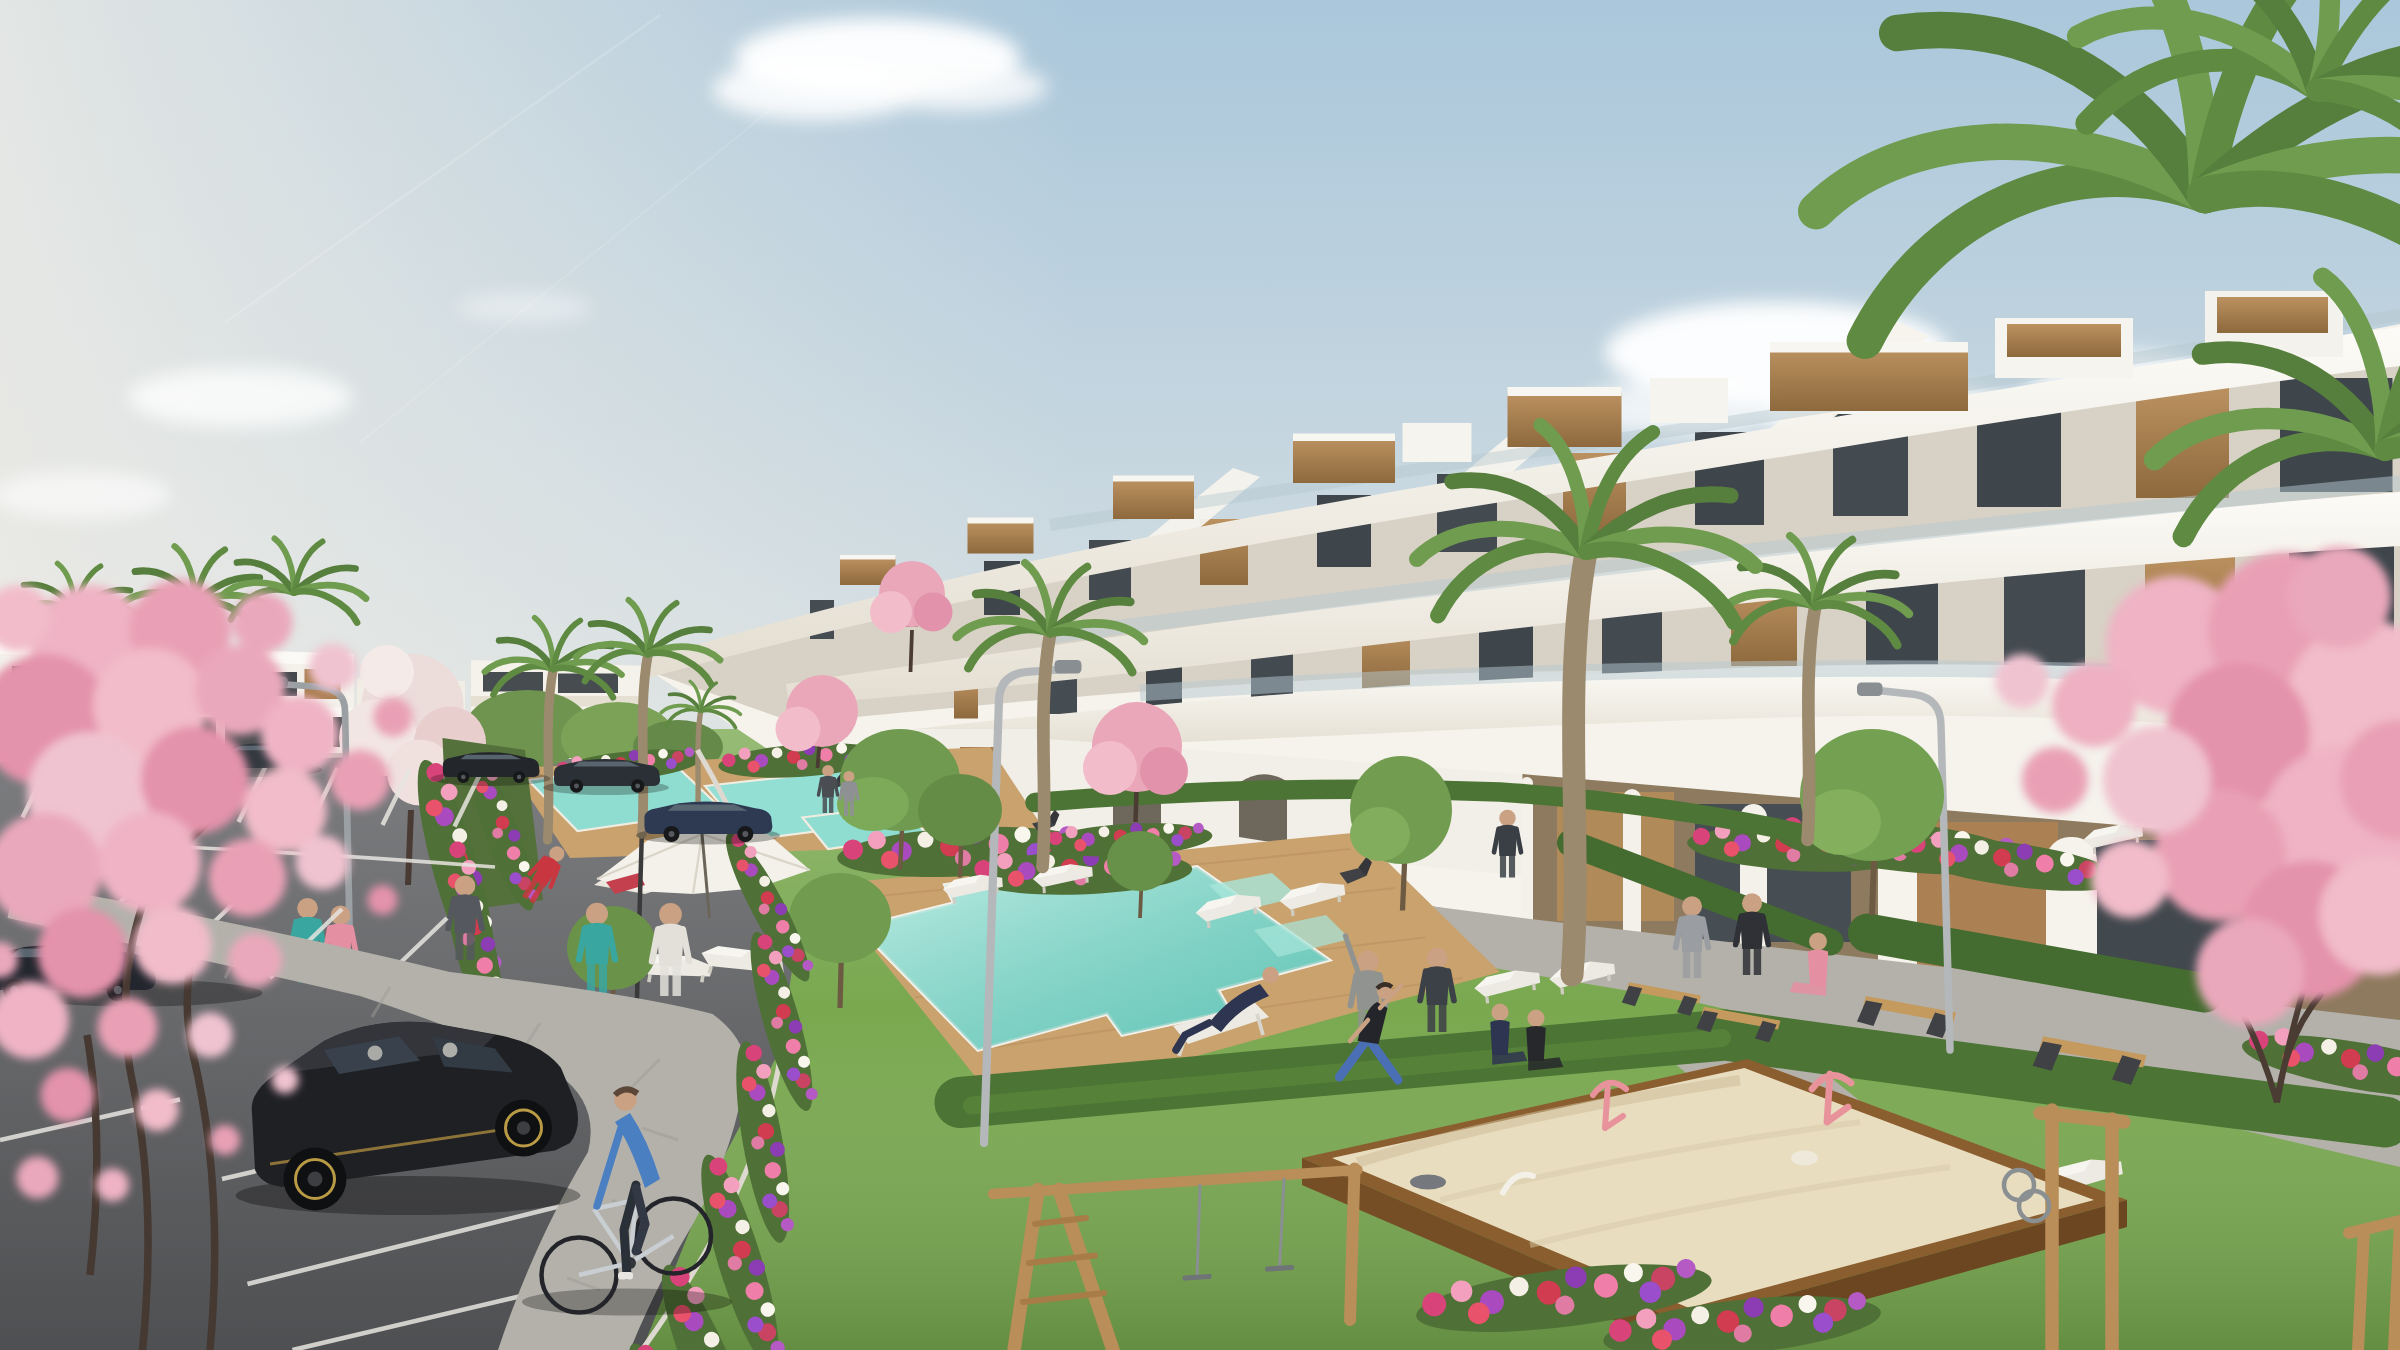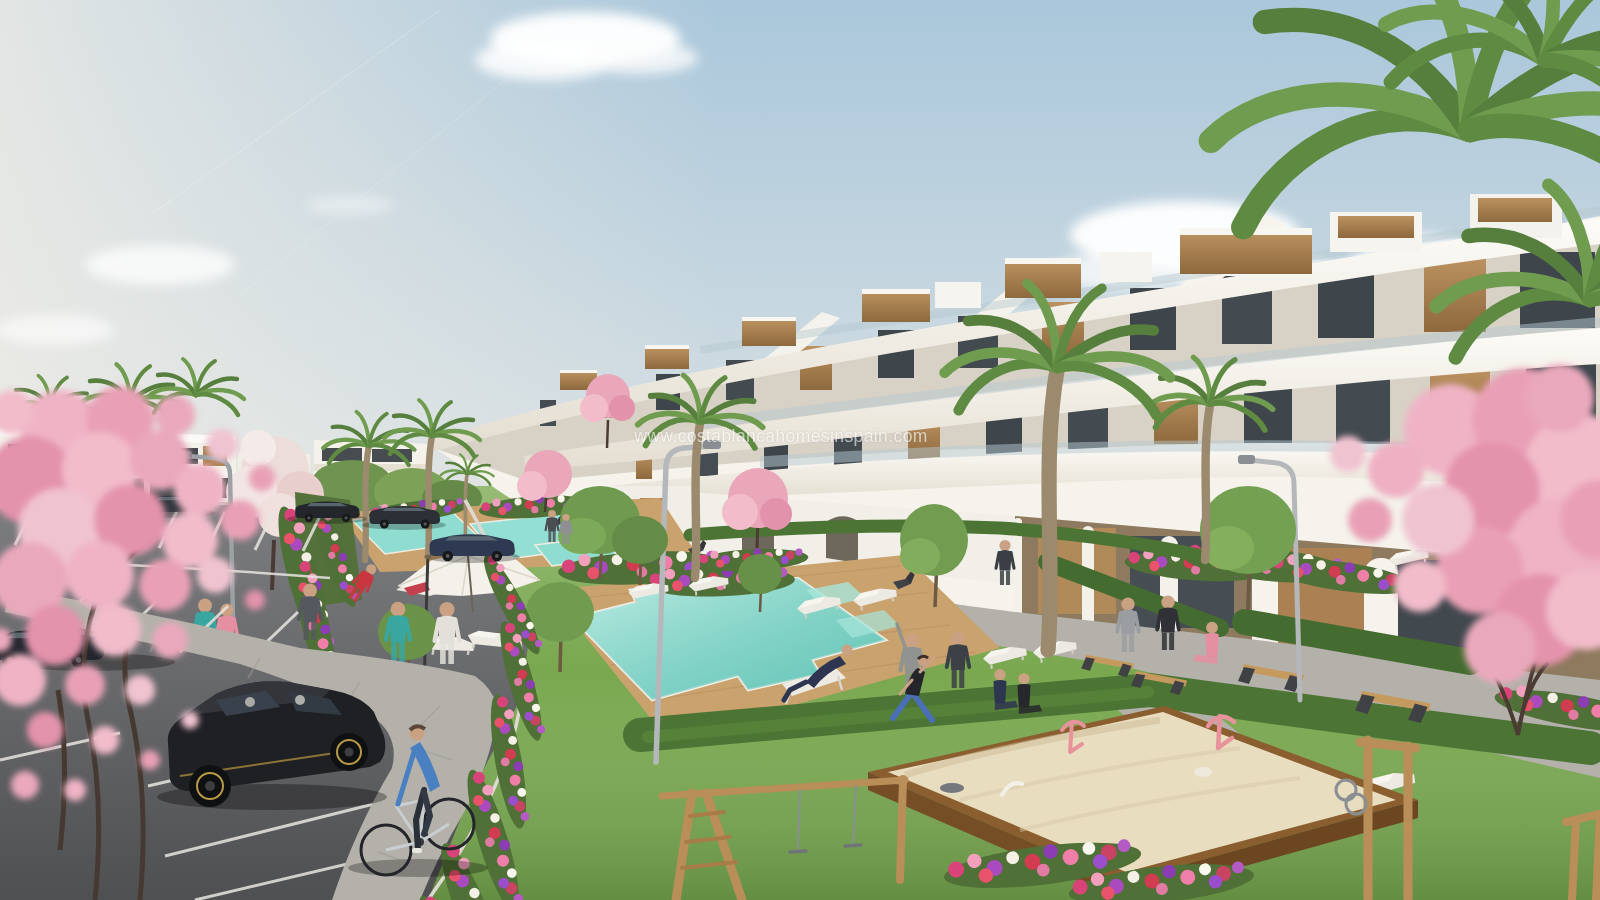--- a/index.html
+++ b/index.html
@@ -654,14 +654,13 @@
     <circle cx="230,640" cy="640" r="12" fill="#eaa8bc"></circle>
           <circle cx="255" cy="600" r="10" fill="#e493ac"></circle>
     <circle cx="12" cy="412" r="22" fill="#f2bcca"></circle>
           <circle cx="175" cy="415" r="20" fill="#eaa8bc"></circle>
     <circle cx="222" cy="445" r="16" fill="#f0c3d0"></circle>
           <circle cx="262" cy="478" r="13" fill="#e9a0b6"></circle>
   </g>
 </g>
 </svg>
 
-<div class="watermark">www.costablancahomesinspain.com</div>
 </div>
 
 </body></html>

